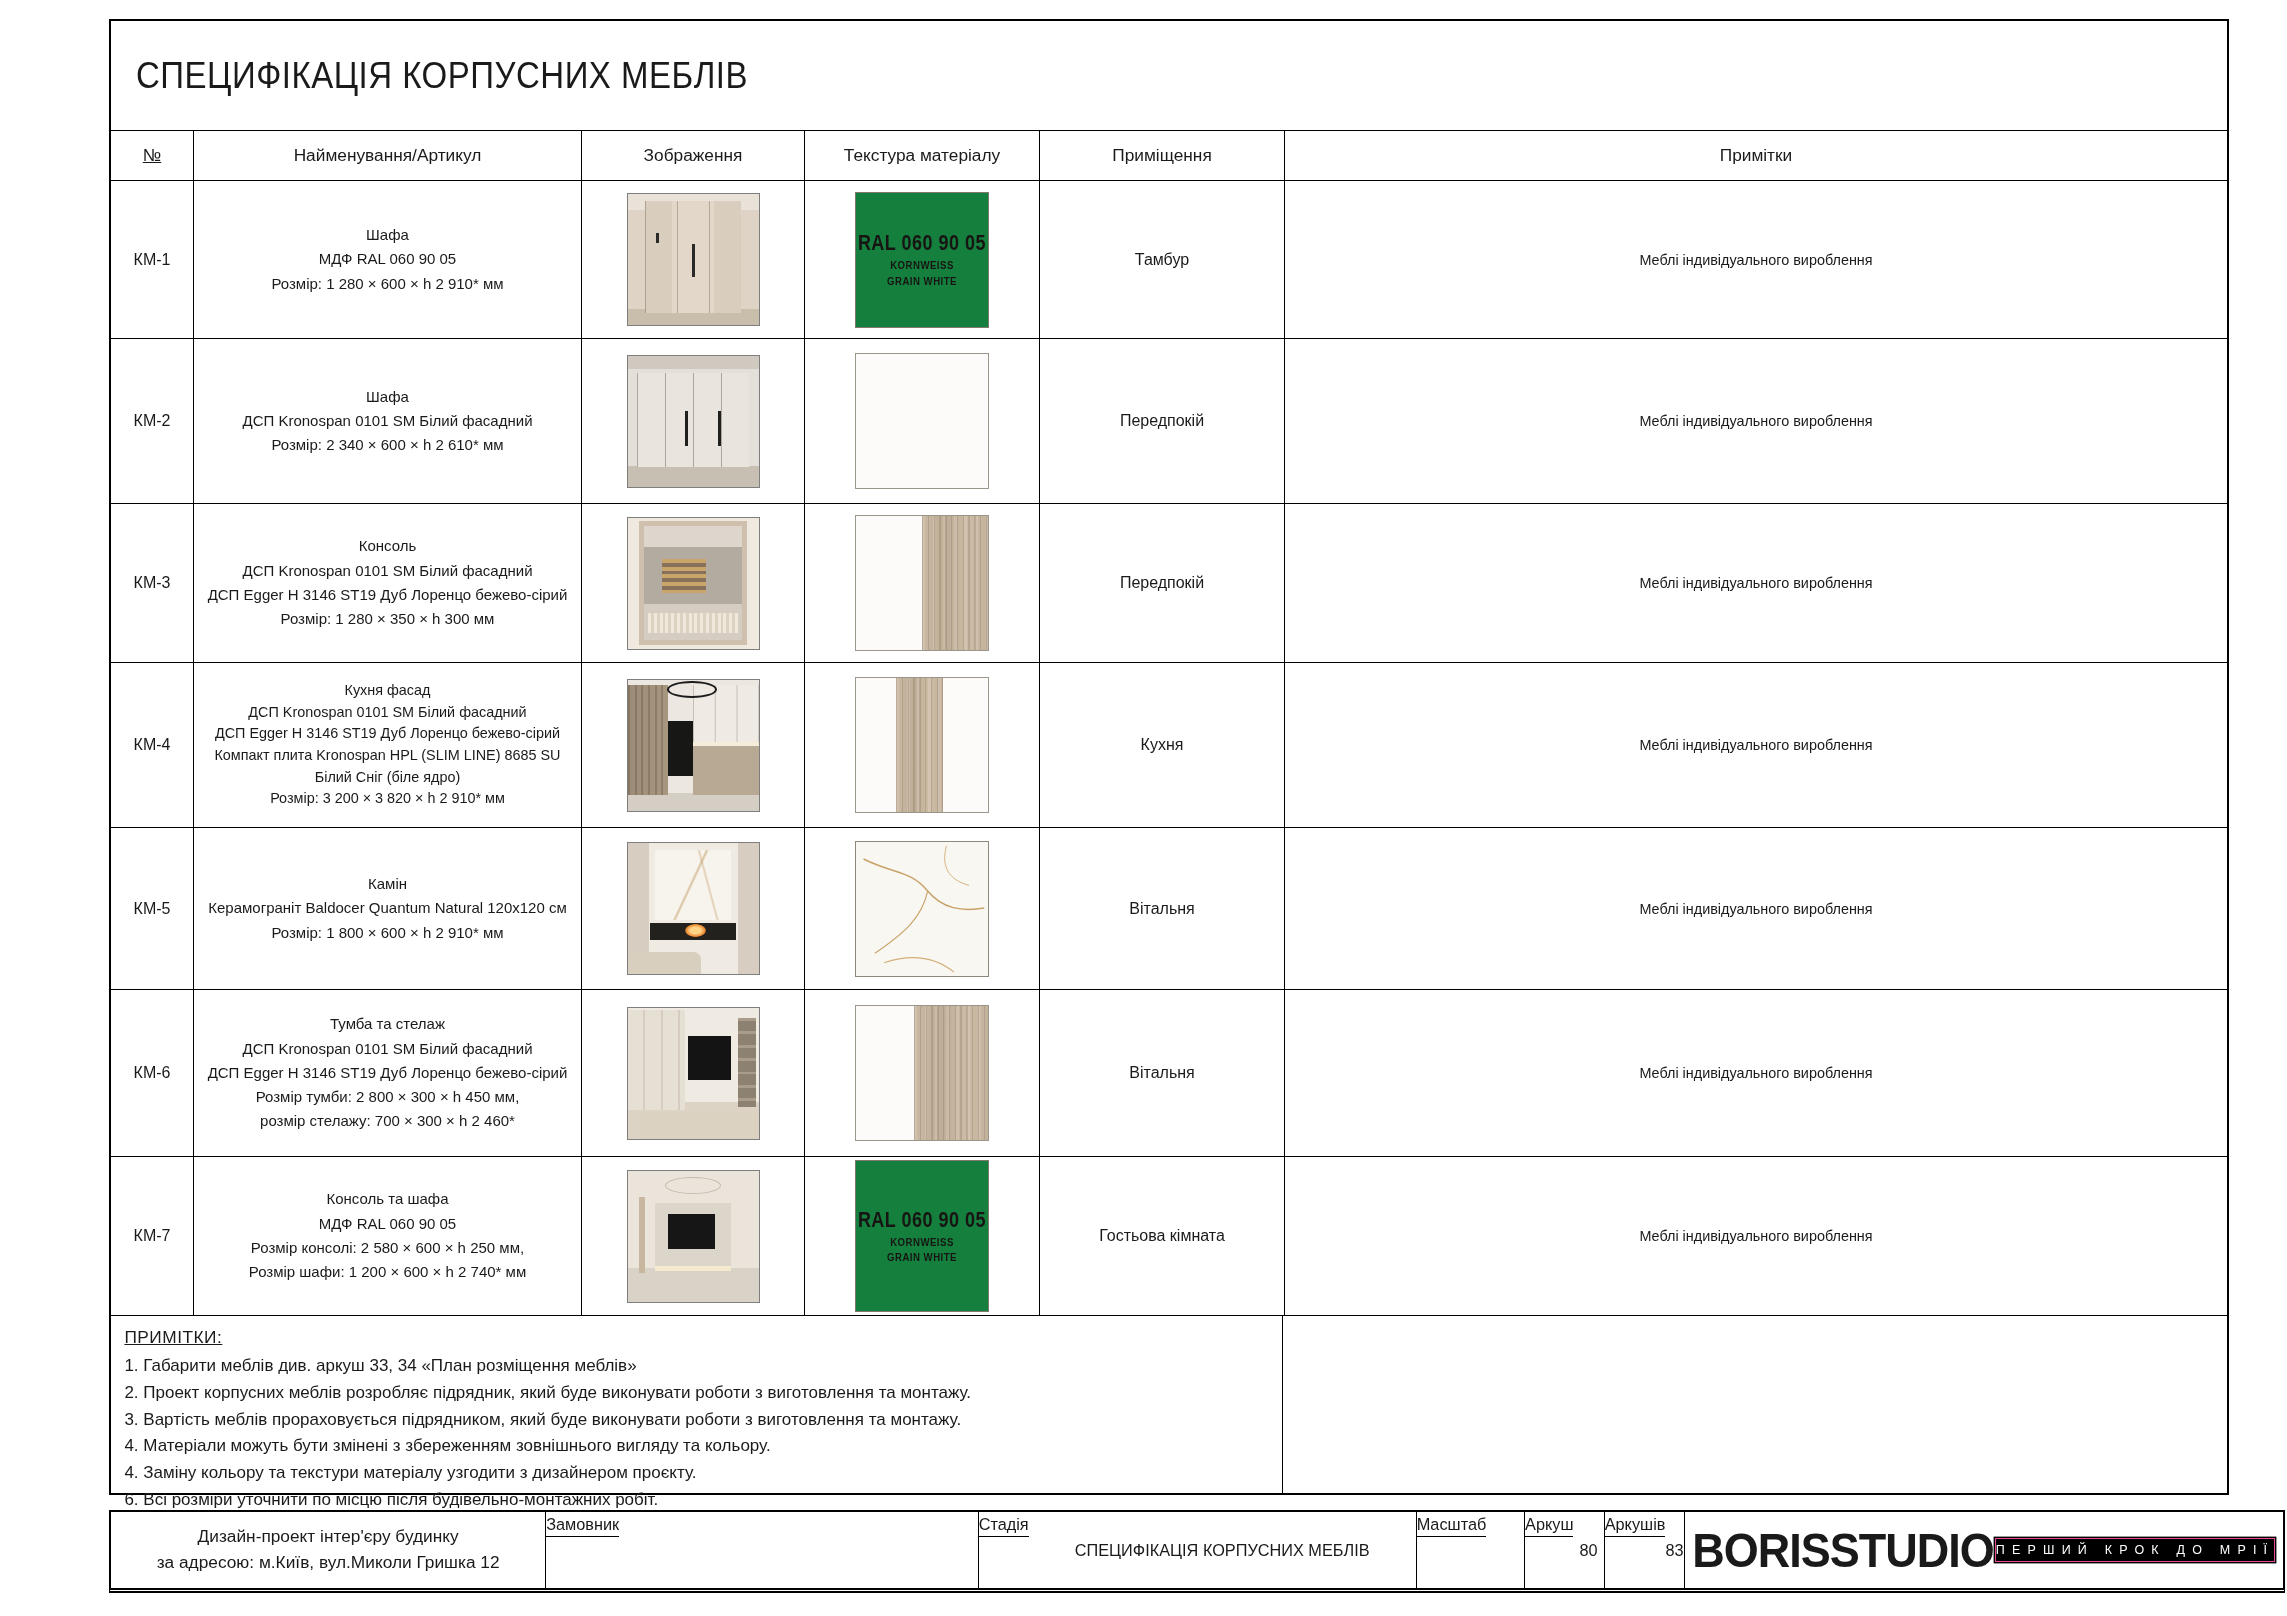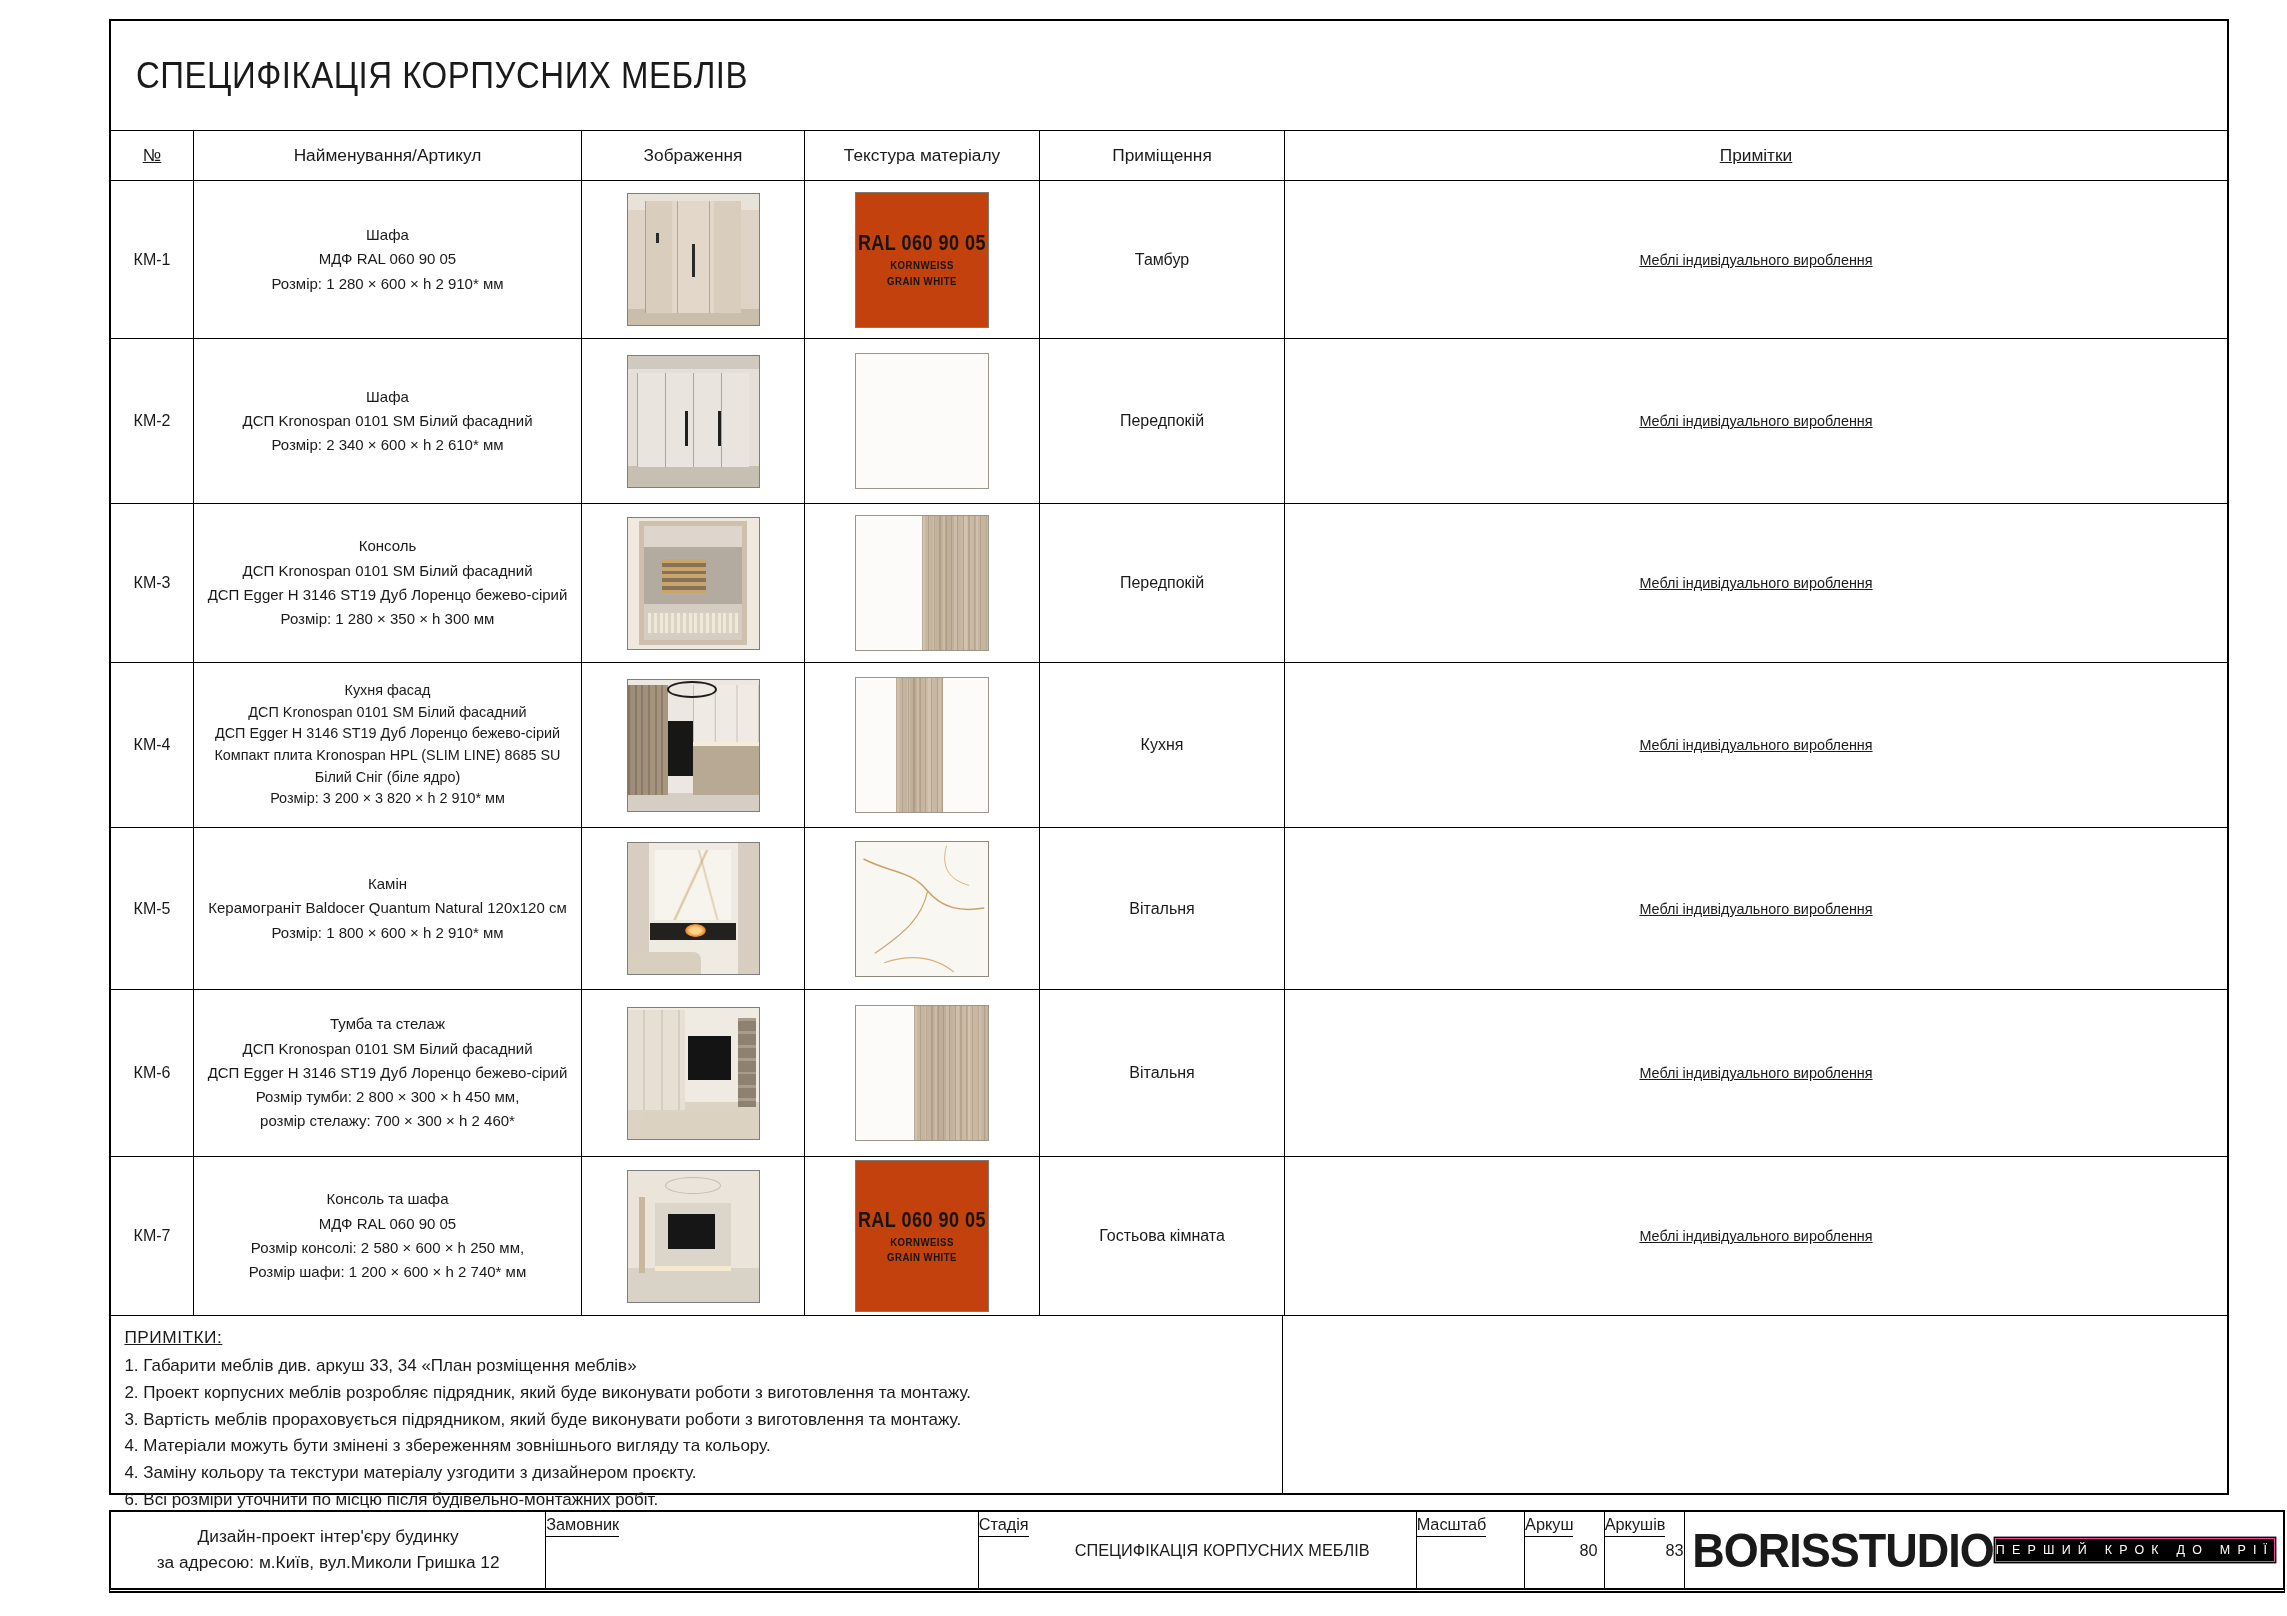--- a/index.html
+++ b/index.html
@@ -14,21 +14,21 @@
 
   .trow { display:flex; border-bottom:1.9px solid #000; }
   .trow:last-child { border-bottom:none; }
   .c { border-right:1.9px solid #000; display:flex; align-items:center; justify-content:center; text-align:center; padding:3.8px 7.7px; }
   .c:last-child { border-right:none; }
   .c-num  { width:83px; font-size:16px; }
   .c-name { width:388px; font-size:15px; line-height:1.62; white-space:pre-line; }
   .c-img  { width:223px; }
   .c-tex  { width:235px; }
   .c-room { width:245px; font-size:16px; }
-  .c-note { flex:1; font-size:14.4px;text-decoration:underline; }
+  .c-note { flex:1; font-size:14.4px; }
   .hdr { height:50px; font-size:17.3px; }
   .hdr .c { font-size:17.3px; }
   .u { text-decoration:underline; }
 
   
   .thumb { position:relative; width:133px; height:133px; background:#fff; border:1px solid #7e7e7e; overflow:hidden; }
   .abs { position:absolute; }
 
   .s-km1 { inset:0; background:linear-gradient(180deg,#e9e2d8 0 12%,#ded3c5 12% 88%,#c9bdac 88%); }
   .km1-ward { left:13%; right:13%; top:5%; bottom:9%; background:
@@ -77,21 +77,21 @@
 
   .s-km7 { inset:0; background:linear-gradient(180deg,#eae4db 0 74%,#d9d2c6 74%); }
   .km7-ring { left:29%; top:5%; width:42%; height:13%; border:1.9px solid #c4bcae; border-radius:50%; }
   .km7-niche { left:21%; width:58%; top:25%; height:48%; background:#dcd5ca; }
   .km7-tv { left:31%; width:36%; top:33%; height:27%; background:#161616; }
   .km7-glow { left:21%; width:58%; top:73%; height:4%; background:#f5e9cf; }
   .km7-strip { left:9%; width:4%; top:20%; height:58%; background:#c8b79e; }
 
   
   .swatch { position:relative; width:134px; height:136px; border:1px solid #8d887b; overflow:hidden; }
-  .sw-ral { background:#c2410c; display:flex; flex-direction:column; align-items:center; justify-content:center; gap:4.8px; border-color:#7f7a6d; }
+  .sw-ral { background:#15803d; display:flex; flex-direction:column; align-items:center; justify-content:center; gap:4.8px; border-color:#7f7a6d; }
   .sw-ral .t1 { font-size:18px; font-weight:700; letter-spacing:0.5px; transform:scaleY(1.25); color:#171513; white-space:nowrap; }
   .sw-ral .t2 { font-size:9.6px; font-weight:700; letter-spacing:0.5px; transform:scaleY(1.2); color:#171513; }
   .sw-plain { background:#fcfbf9; border-color:#9b968c; }
   .wood-fill { position:absolute; top:0; bottom:0; background:
       repeating-linear-gradient(90deg, rgba(110,90,66,.22) 0 1.4px, transparent 1.4px 5.8px),
       repeating-linear-gradient(90deg, rgba(255,255,255,.14) 0 2.9px, transparent 2.9px 10.6px),
       linear-gradient(90deg,#c9b8a2,#bfae97 40%,#ccbba5 70%,#c3b29c); }
   .sw-split .wood-fill  { left:50%; right:0; }
   .sw-split2 .wood-fill { left:44%; right:0; }
   .sw-stripes .wood-fill { left:30%; width:36%; }

